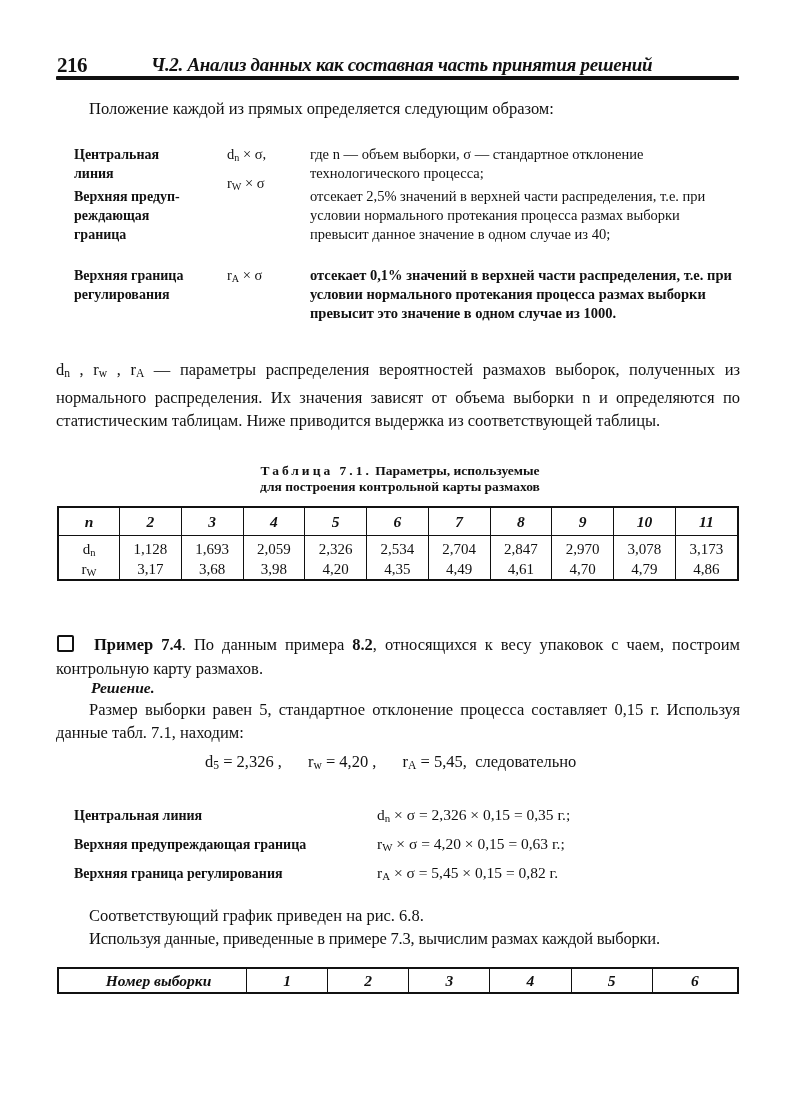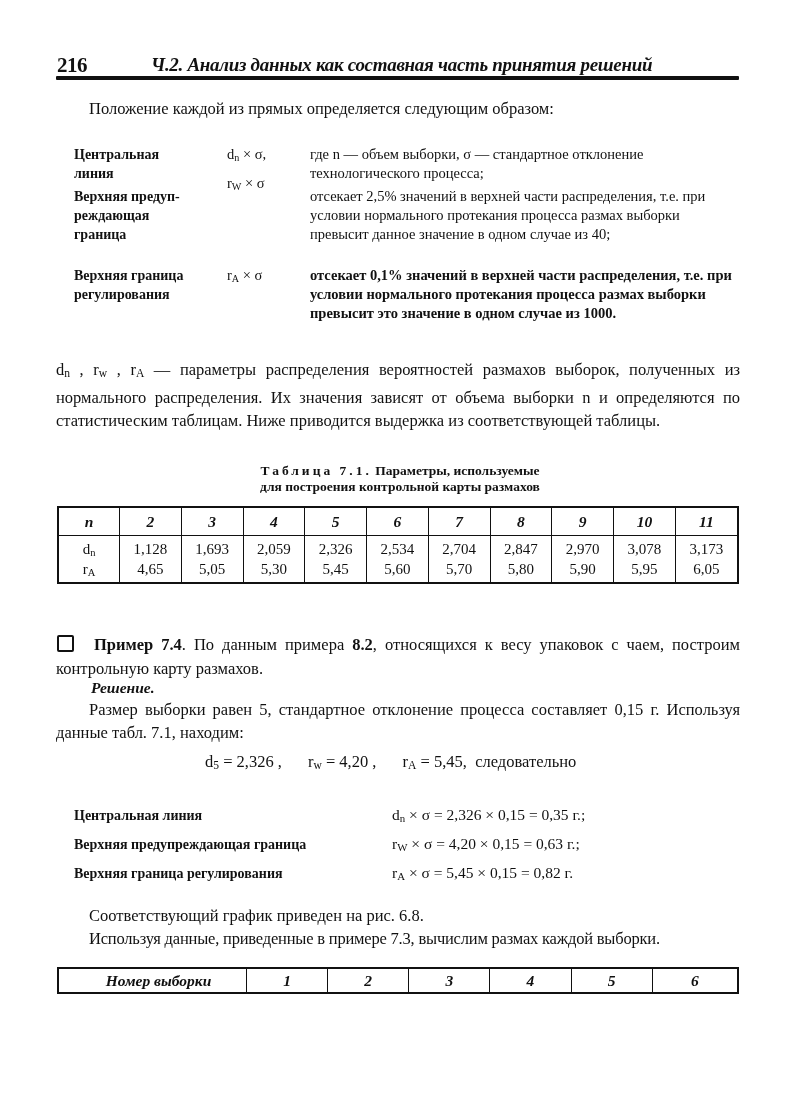--- a/index.html
+++ b/index.html
@@ -48,21 +48,21 @@
     
     .ex-box { left: 57px; top: 635px; width: 13px; height: 13px; border: 2.5px solid #111; border-radius: 2px; }
     .ex-para { left: 56px; top: 633px; width: 684px; font-size: 16.5px; line-height: 23.5px; text-align: justify; text-indent: 38px; }
     .solution { left: 91px; top: 679px; font-size: 15.5px; font-style: italic; font-weight: bold; }
     .para2 { left: 56px; top: 698px; width: 684px; font-size: 16.5px; line-height: 23px; text-indent: 33px; text-align: justify; }
 
     .formula-line { left: 190px; top: 752px; font-size: 16.5px; margin-left: 15px; }
     .formula-line span.gap { display: inline-block; width: 26px; }
 
     .calc-term { left: 74px; font-size: 14px; font-weight: bold; }
-    .calc-formula { left: 392px; font-size: 15.5px; }
+    .calc-formula { left: 377px; font-size: 15.5px; }
 
     .closing1 { left: 89px; top: 906px; font-size: 16.5px; }
     .closing2 { left: 89px; top: 929px; font-size: 16.5px; letter-spacing: -0.2px; }
 
     
     table.samples {
       position: absolute; left: 57px; top: 967px; width: 682px;
       border-collapse: collapse; border: 2.5px solid #111; font-size: 15.5px;
     }
     table.samples td {
@@ -145,32 +145,32 @@
       <td>1,693</td>
       <td>2,059</td>
       <td>2,326</td>
       <td>2,534</td>
       <td>2,704</td>
       <td>2,847</td>
       <td>2,970</td>
       <td>3,078</td>
       <td>3,173</td>
     </tr>
-    <tr class="last">
-      <td class="rowhead" style="border-left:none;"><span>r</span><sub class="s">A</sub></td>
-      <td>4,65</td>
-      <td>5,05</td>
-      <td>5,30</td>
-      <td>5,45</td>
-      <td>5,60</td>
-      <td>5,70</td>
-      <td>5,80</td>
-      <td>5,90</td>
-      <td>5,95</td>
-      <td>6,05</td>
+    <tr>
+      <td class="rowhead" style="border-left:none;"><span>r</span><sub class="s">W</sub></td>
+      <td>3,17</td>
+      <td>3,68</td>
+      <td>3,98</td>
+      <td>4,20</td>
+      <td>4,35</td>
+      <td>4,49</td>
+      <td>4,61</td>
+      <td>4,70</td>
+      <td>4,79</td>
+      <td>4,86</td>
     </tr>
   </tbody>
 </table>
 
 <div class="abs ex-box"></div>
 <div class="abs ex-para">
   <b>Пример 7.4</b><span>. По данным примера </span><b>8.2</b><span>, относящихся к весу упаковок с чаем, построим контрольную карту размахов.</span>
 </div>
 <div class="abs solution">Решение.</div>
 <div class="abs para2">Размер выборки равен 5, стандартное отклонение процесса составляет 0,15 г. Используя данные табл. 7.1, находим:</div>

